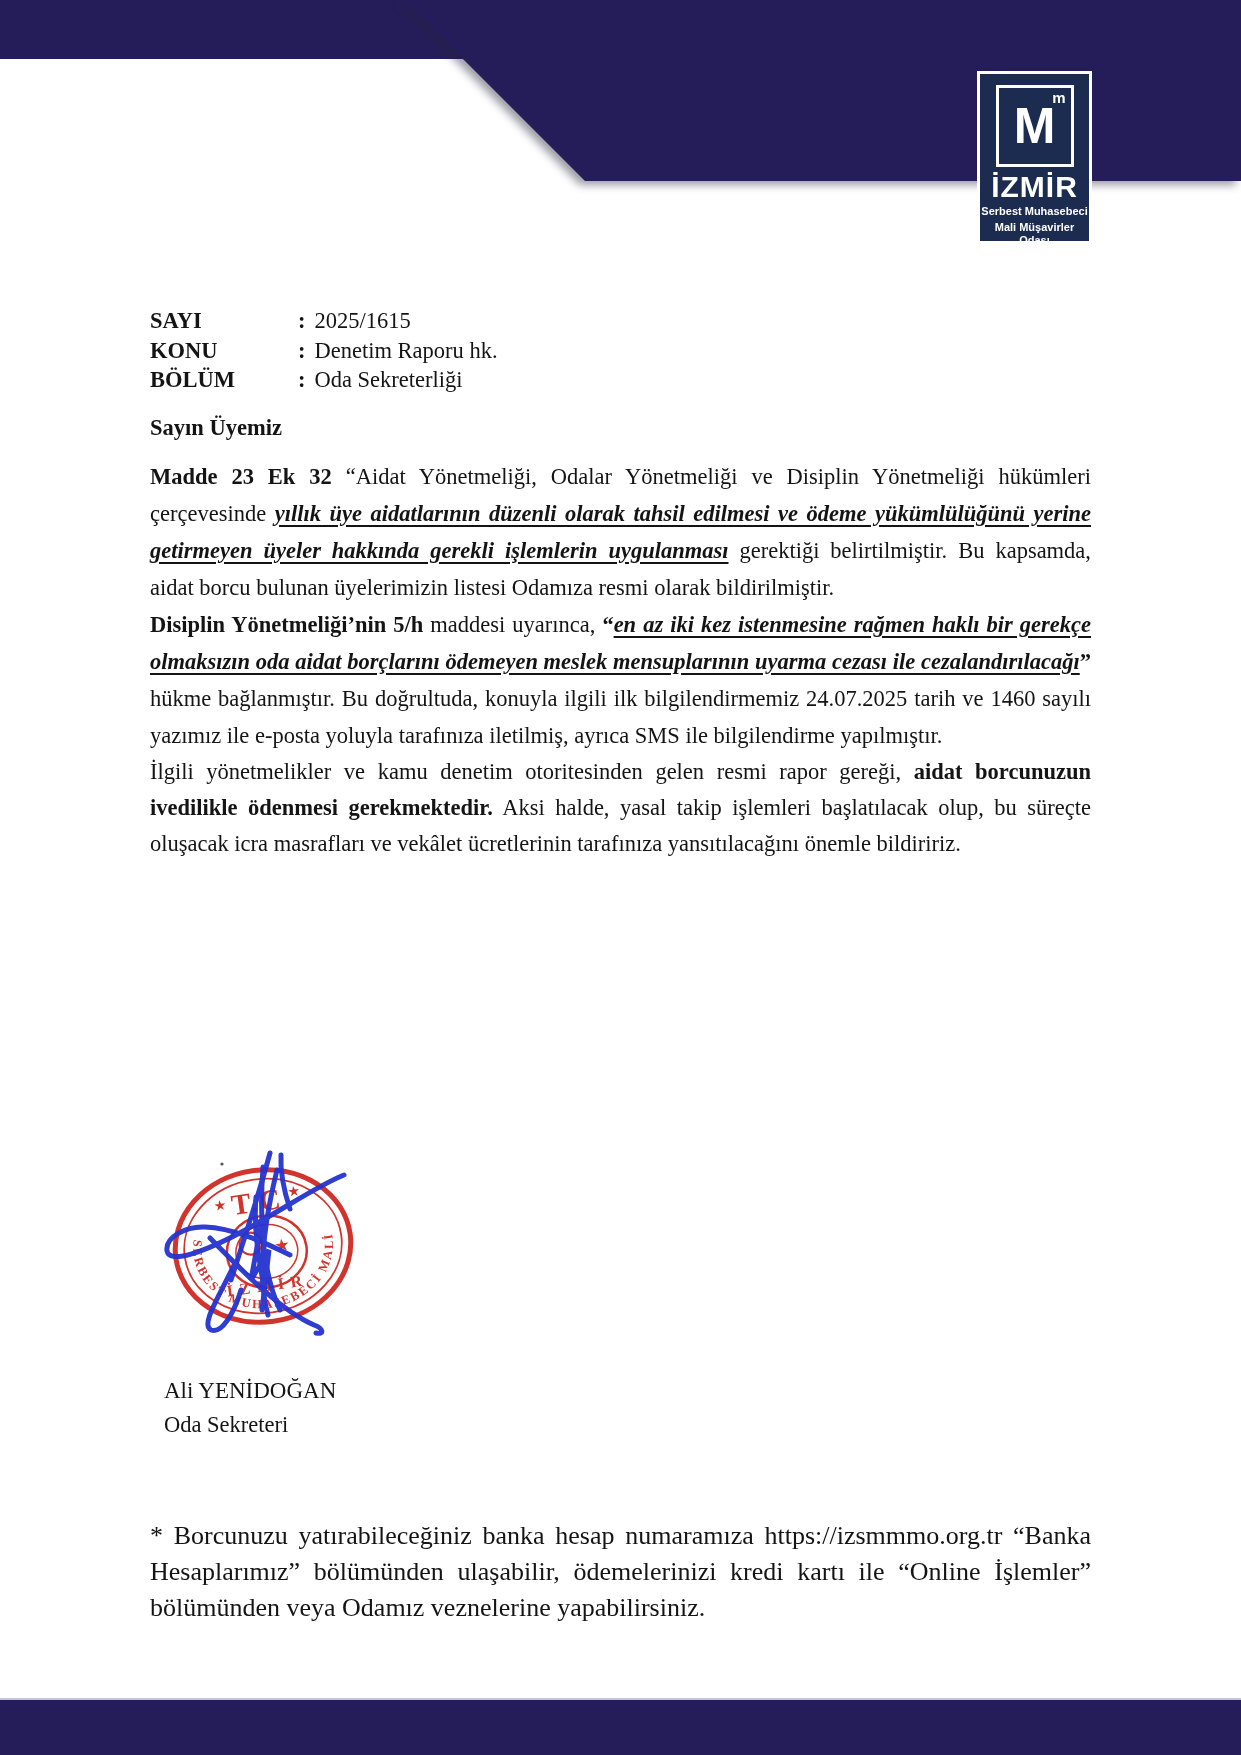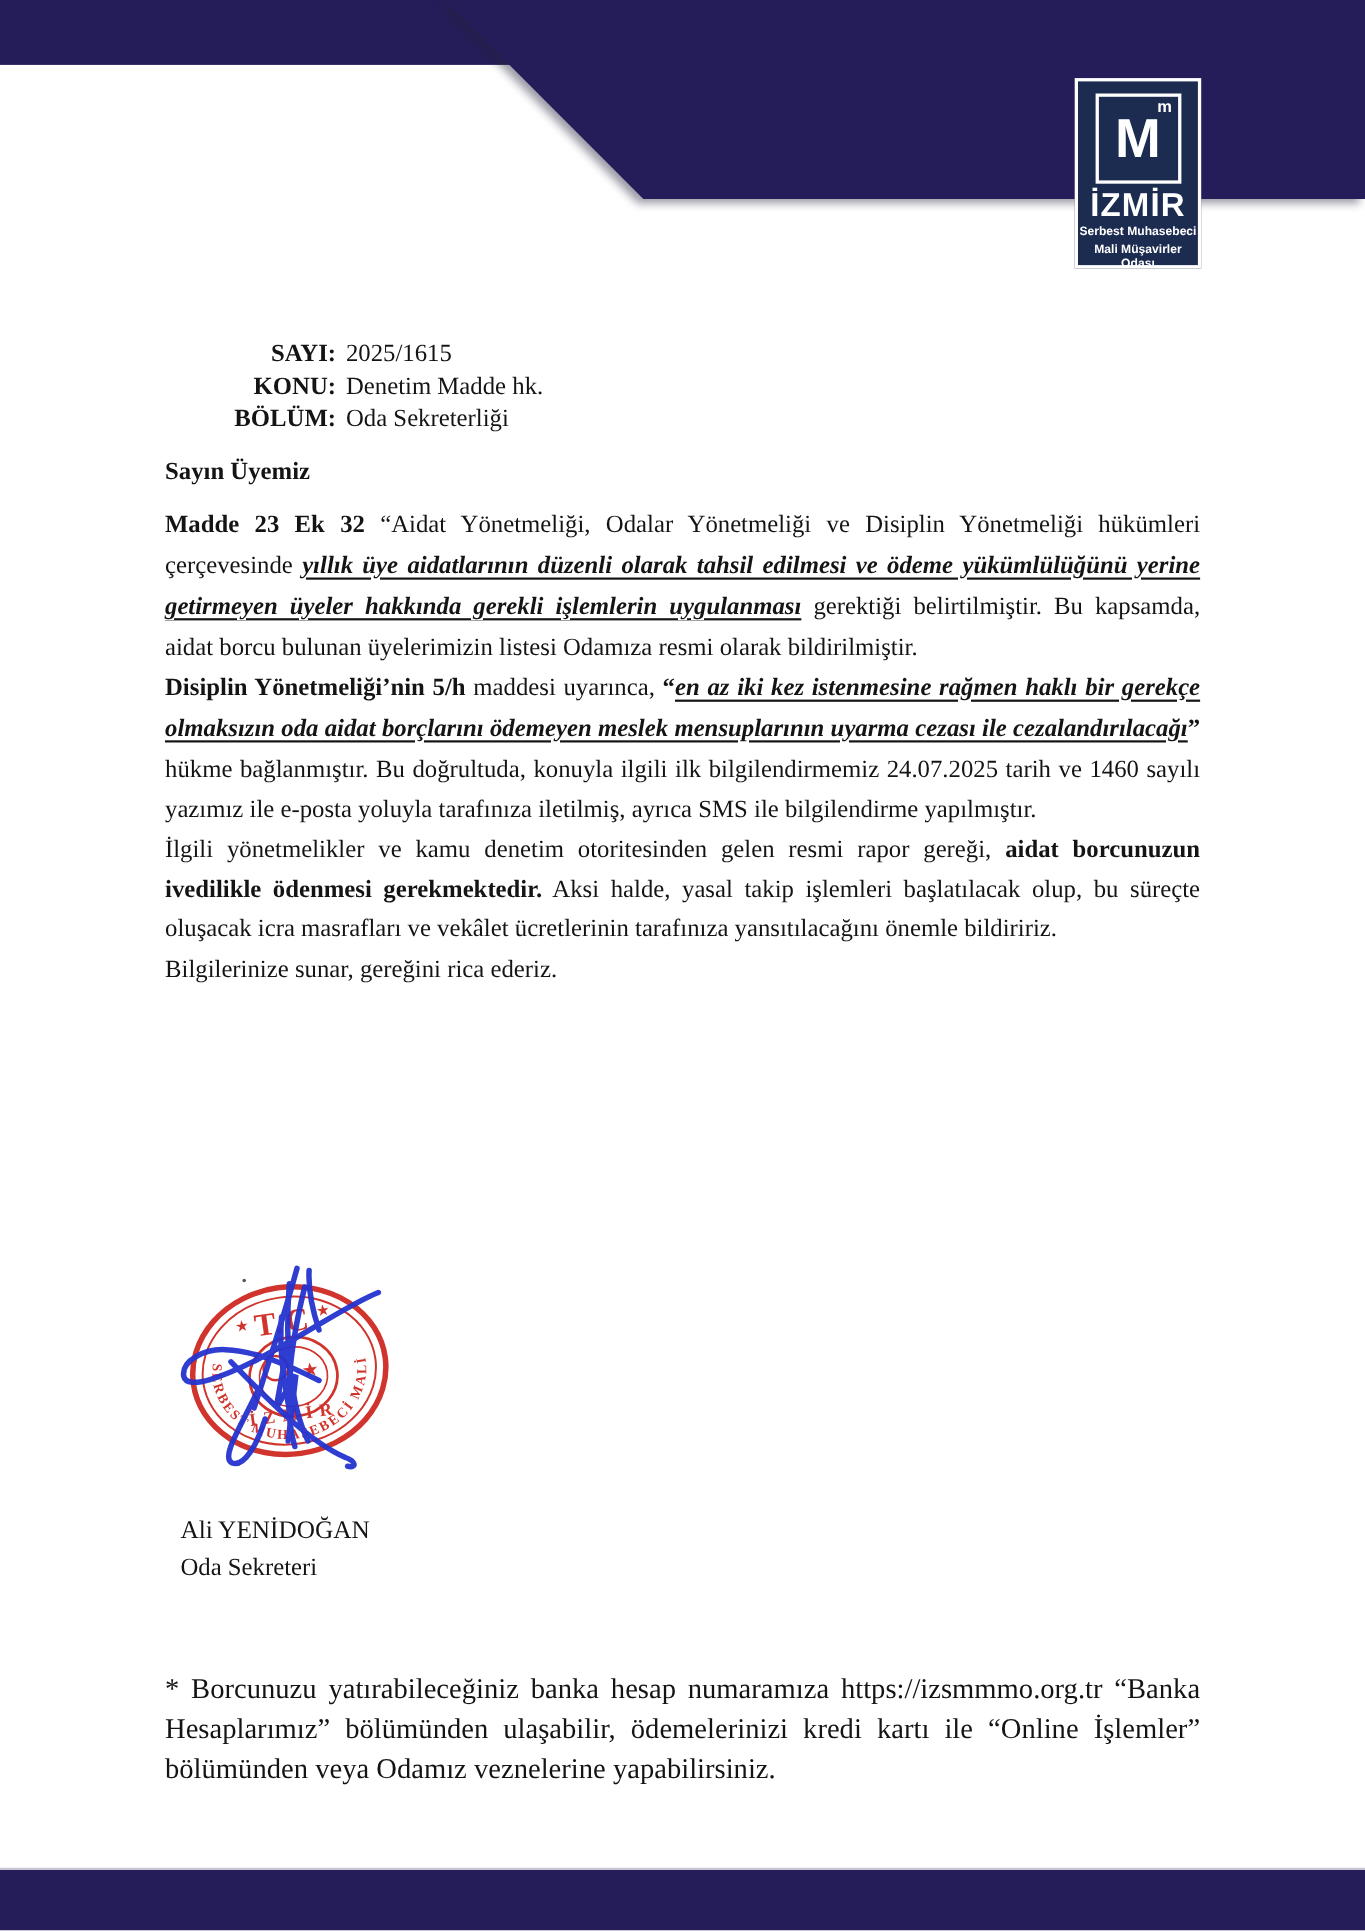--- a/index.html
+++ b/index.html
@@ -20,21 +20,21 @@
           background:var(--logonavy); border:3px solid #fff; text-align:center;
           font-family:"Liberation Sans","DejaVu Sans",sans-serif; color:#fff; }
   .logo-square { width:78px; height:82px; border:3px solid #fff; margin:11px auto 0; position:relative; }
   .logo-m { font-size:50px; font-weight:bold; line-height:76px; }
   .logo-msup { position:absolute; top:1px; right:5px; font-size:15px; font-weight:bold; }
   .logo-city { font-size:30px; font-weight:bold; letter-spacing:1px; line-height:33px; margin-top:3px; }
   .logo-sub { font-size:11px; font-weight:bold; line-height:13.5px; margin-top:2px; }
 
   
   .content { position:absolute; left:150px; top:306px; width:941px; font-size:22.5px; }
-  .meta-row { display:flex; line-height:29.5px;text-align:right; }
+  .meta-row { display:flex; line-height:29.5px; }
   .meta-label { width:148px; font-weight:bold; }
   .meta-sep { font-weight:bold; margin-right:9px; }
   .date-line { text-align:right; margin-top:17px; line-height:30px; }
   .salutation { font-weight:bold; margin-top:18px; line-height:30px; }
   .reference { margin-top:15px; line-height:30px; }
   .para { text-align:justify; }
   .p1 { margin-top:27px; line-height:30px; }
   .p2 { margin-top:15px; line-height:37px; }
   .p3 { margin-top:0;   line-height:37px; }
   .p4 { margin-top:0;   line-height:36px; }
@@ -80,40 +80,39 @@
 <div class="content">
 
   <div class="meta-row">
     <span class="meta-label">SAYI</span>
     <span class="meta-sep">:</span>
     <span>2025/1615</span>
   </div>
   <div class="meta-row">
     <span class="meta-label">KONU</span>
     <span class="meta-sep">:</span>
-    <span>Denetim Madde hk.</span>
+    <span>Denetim Raporu hk.</span>
   </div>
   <div class="meta-row">
     <span class="meta-label">BÖLÜM</span>
     <span class="meta-sep">:</span>
     <span>Oda Sekreterliği</span>
   </div>
 
 
   <div class="salutation">Sayın Üyemiz</div>
 
 
 
   <p class="para p2"><span class="b">Madde 23 Ek 32</span><span> “Aidat Yönetmeliği, Odalar Yönetmeliği ve Disiplin Yönetmeliği hükümleri çerçevesinde </span><span class="biu">yıllık üye aidatlarının düzenli olarak tahsil edilmesi ve ödeme yükümlülüğünü yerine getirmeyen üyeler hakkında gerekli işlemlerin uygulanması</span><span> gerektiği belirtilmiştir. Bu kapsamda, aidat borcu bulunan üyelerimizin listesi Odamıza resmi olarak bildirilmiştir.</span></p>
 
   <p class="para p3"><span class="b">Disiplin Yönetmeliği’nin 5/h</span><span> maddesi uyarınca, </span><span class="b">“</span><span class="biu">en az iki kez istenmesine rağmen haklı bir gerekçe olmaksızın oda aidat borçlarını ödemeyen meslek mensuplarının uyarma cezası ile cezalandırılacağı</span><span class="b">”</span><span> hükme bağlanmıştır. Bu doğrultuda, konuyla ilgili ilk bilgilendirmemiz 24.07.2025 tarih ve 1460 sayılı yazımız ile e-posta yoluyla tarafınıza iletilmiş, ayrıca SMS ile bilgilendirme yapılmıştır.</span></p>
 
   <p class="para p4"><span>İlgili yönetmelikler ve kamu denetim otoritesinden gelen resmi rapor gereği, </span><span class="b">aidat borcunuzun ivedilikle ödenmesi gerekmektedir.</span><span> Aksi halde, yasal takip işlemleri başlatılacak olup, bu süreçte oluşacak icra masrafları ve vekâlet ücretlerinin tarafınıza yansıtılacağını önemle bildiririz.</span></p>
 
-  <p class="closing">Bilgilerinize sunar, gereğini rica ederiz.</p>
 </div>
 
 <svg class="stamp" width="420" height="260" viewBox="0 0 420 260" xmlns="http://www.w3.org/2000/svg">
   <circle cx="112" cy="39" r="1.6" fill="#555"></circle>
 
   <g transform="rotate(-8 153 121)">
     <ellipse class="st-red" cx="153" cy="121" rx="88" ry="76" stroke-width="5"></ellipse>
     <ellipse class="st-red" cx="153" cy="121" rx="79" ry="67" stroke-width="1.8"></ellipse>
     <ellipse class="st-red" cx="156" cy="127" rx="40" ry="36" stroke-width="2.5"></ellipse>
     <ellipse class="st-red" cx="156" cy="127" rx="31" ry="27" stroke-width="1.5"></ellipse>

